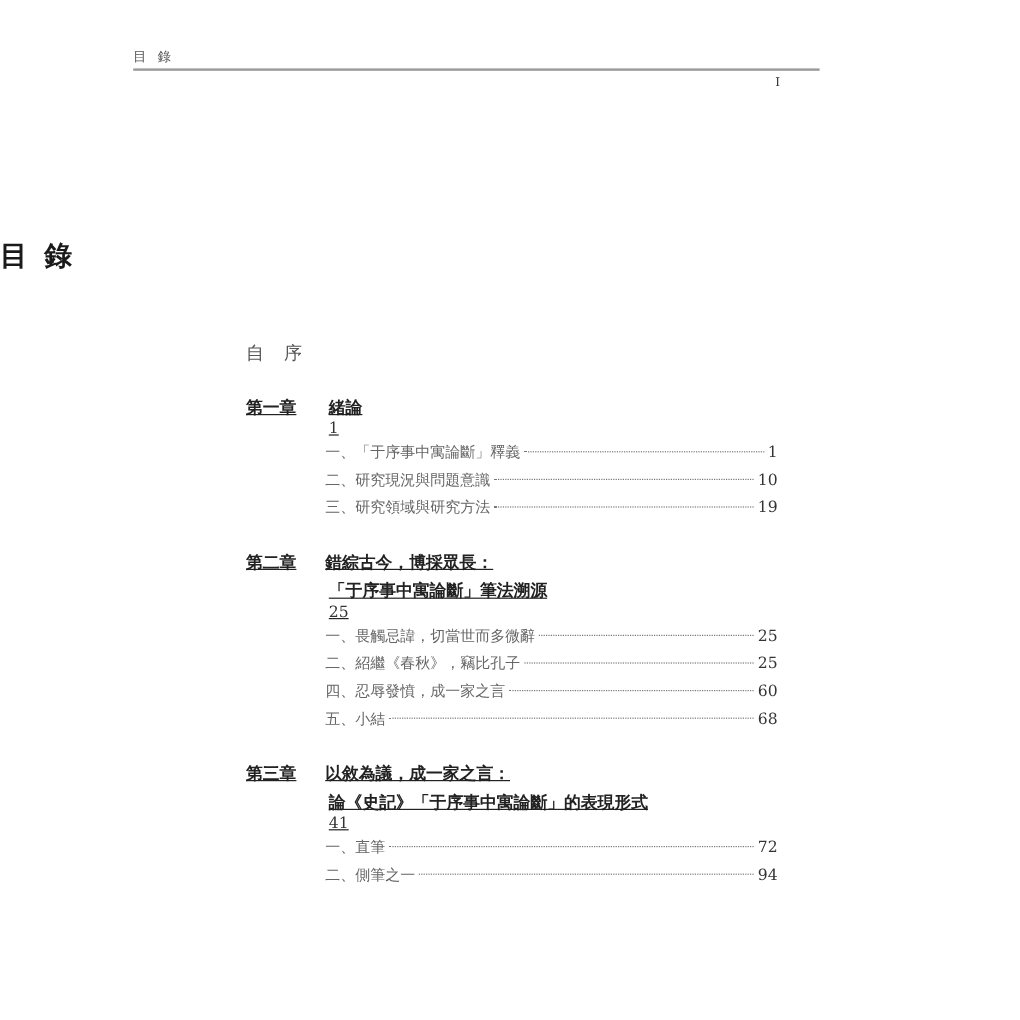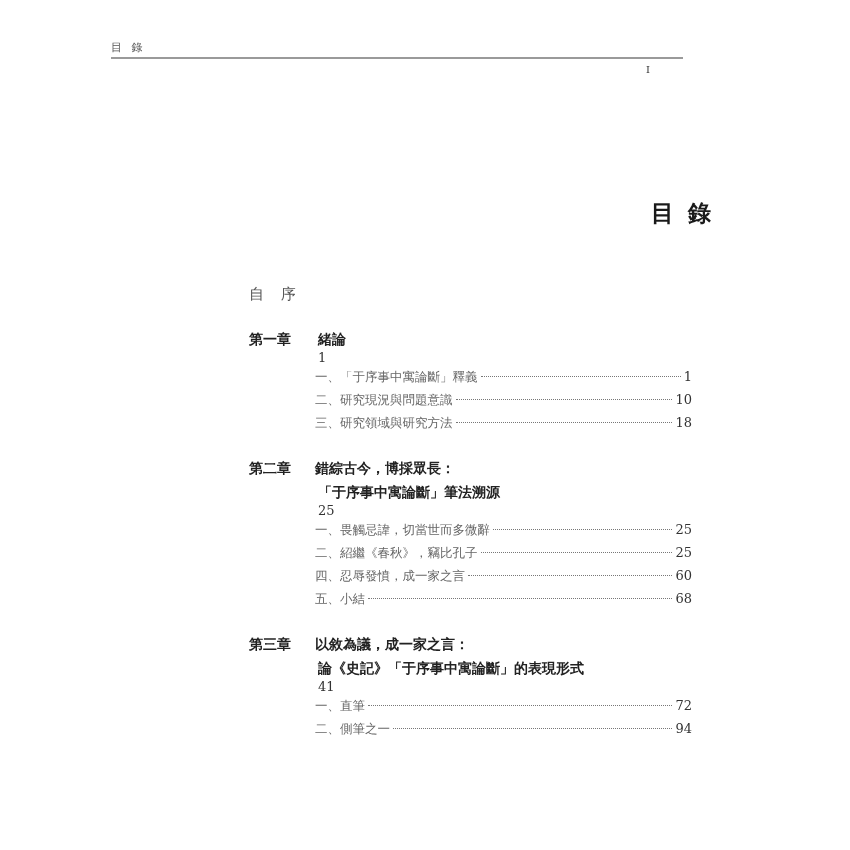--- a/index.html
+++ b/index.html
@@ -2,26 +2,26 @@
 <html><head>
 <meta charset="utf-8">
 <style>
   html, body { margin:0; padding:0; background:#ffffff; }
   body { width:850px; height:850px; position:relative; overflow:hidden;
          font-family:"DejaVu Serif", "Liberation Serif", serif; color:#3a3a3a; }
   .running-head { position:absolute; left:111px; top:40px; width:572px; 
                   font-size:11px; color:#555; letter-spacing:3px; padding-right:38px; box-sizing:border-box; }
   .rule { position:absolute; left:111px; top:57px; width:572px; height:2px; background:#9a9a9a; }
   .folio { position:absolute; left:644px; top:64px; font-size:10px; color:#333; width:8px; text-align:center; }
-  .title { position:absolute; left:0; width:725px; top:198px; text-align:right; font-size:23px;
+  .title { position:absolute; left:0; width:725px; top:198px; text-align:left; font-size:23px;
            font-weight:bold; color:#1a1a1a; letter-spacing:14px; font-family:Liberation Sans, sans-serif; }
-  .toc { position:absolute; left:205px; top:285px; width:443px;margin-left:44px; }
+  .toc { position:absolute; left:205px; top:285px; width:443px; }
   .preface { font-size:15px; color:#555; letter-spacing:6px; height:28px; margin-bottom:18px; }
   .chapter { display:flex; font-family:"DejaVu Sans", "Liberation Sans", sans-serif; font-weight:bold;
-             color:#222; font-size:14px; }
+             color:#222; font-size:14px;text-decoration:underline; }
   .ch-num { width:66px; flex:none; }
   .ch-body { flex:1; }
   .line { display:flex; align-items:baseline; height:24px;flex-direction:column; }
   .fill { flex:1; border-bottom:1px dotted #555; margin:0 3px; transform:translateY(-4px); height:0; }
   .pg { font-family:"DejaVu Serif", serif; font-weight:normal; font-size:13px; color:#333; }
   .sections { margin-left:66px; margin-top:14px; margin-bottom:22px; font-size:12.5px; color:#666; }
   .sec { display:flex; align-items:baseline; height:23px; }
   .sec .fill { border-bottom-color:#777; }
 </style>
 </head>
@@ -53,21 +53,21 @@
         <span class="pg">1</span>
       </div>
     <div class="sec">
         <span>二、研究現況與問題意識</span>
         <span class="fill"></span>
         <span class="pg">10</span>
       </div>
     <div class="sec">
         <span>三、研究領域與研究方法</span>
         <span class="fill"></span>
-        <span class="pg">18</span>
+        <span class="pg">19</span>
       </div>
   </div>
 
   <div class="chapter">
     <div class="ch-num">第二章</div>
     <div class="ch-body">
       <div class="line">
           <span>錯綜古今，博採眾長：</span>
         </div>
       <div class="line">

